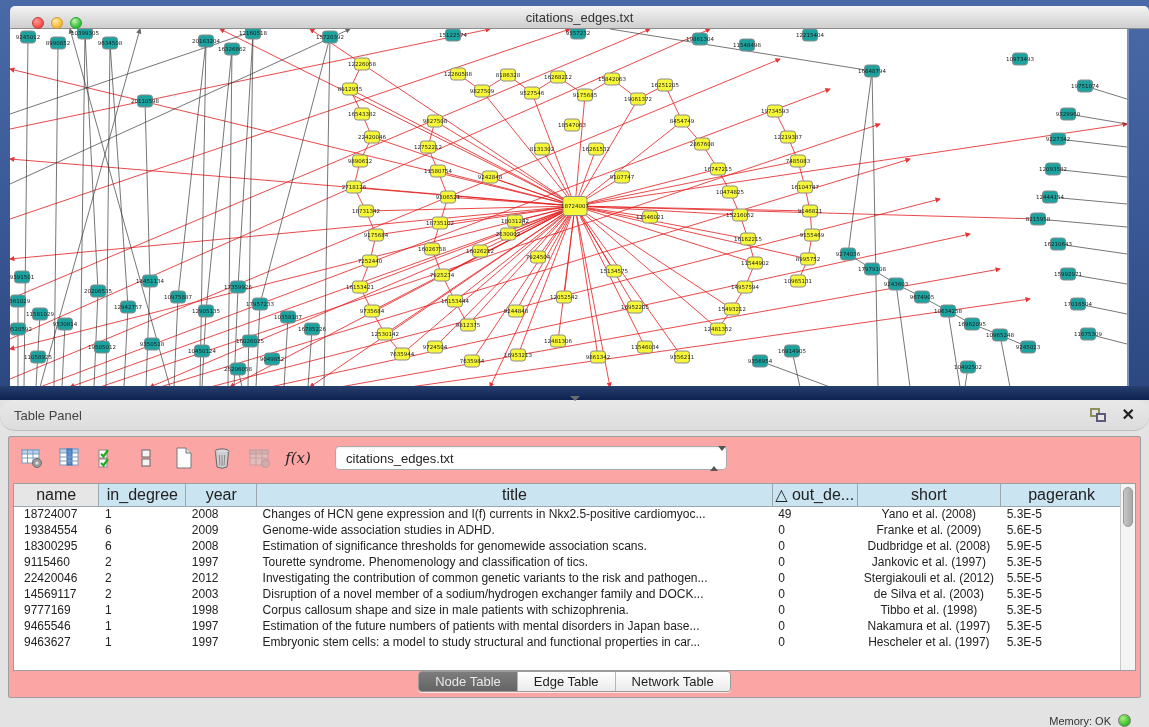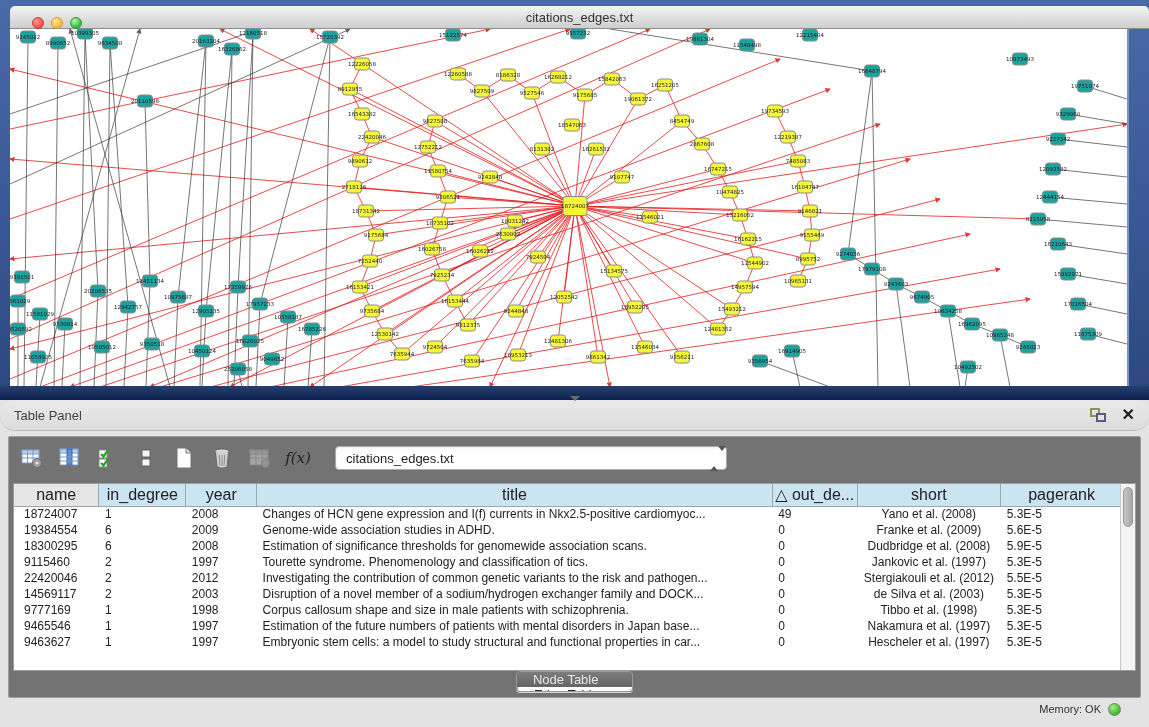--- a/index.html
+++ b/index.html
@@ -32,21 +32,21 @@
   .panel-title { font-size:13px; color:#444; }
   .splitter-grip { position:absolute; left:50%; top:-4px; width:0; height:0; margin-left:-5px;
     border-left:5px solid transparent; border-right:5px solid transparent; border-top:5px solid #6b6b6b; }
   .header-actions { margin-left:auto; display:flex; align-items:center; gap:16px; }
   .float-icon { position:relative; width:16px; height:14px; display:inline-block; }
   .float-icon .sq1 { position:absolute; left:0; top:0; width:10px; height:9px; border:2px solid #8f8f5a; }
   .float-icon .sq2 { position:absolute; right:0; bottom:0; width:10px; height:9px; border:2px solid #5b5b80; background:#e6e6e6; }
   .close-x { font-size:16px; font-weight:bold; color:#222; line-height:14px; cursor:default; }
 
   .panel-body { position:absolute; left:8px; right:8px; top:36px; height:262px;
-    border:1px solid #9d9d9d; background:#737373; border-radius:2px; }
+    border:1px solid #9d9d9d; background:#fca5a5; border-radius:2px; }
   .toolbar { position:relative; height:42px; display:flex; align-items:center; gap:12px; padding:0 10px; }
   .tbtn { width:26px; height:26px; display:flex; align-items:center; justify-content:center; }
   .fx { font-family:"DejaVu Serif", serif; font-style:italic; font-size:15px; color:#222; }
   .combo { position:relative; width:392px; height:24px; margin-left:12px; background:#fff;
     border:1px solid #ababab; border-radius:4px; box-shadow:inset 0 1px 2px rgba(0,0,0,.08);
     display:flex; align-items:center; padding:0 26px 0 10px; font-size:13px; color:#222; }
   .combo-arrows { position:absolute; right:7px; top:4px; width:9px; height:16px; }
   .combo-arrows .up { width:0;height:0;border-left:4px solid transparent;border-right:4px solid transparent;
     border-bottom:5px solid #555; margin-bottom:3px;}
   .combo-arrows .dn { width:0;height:0;border-left:4px solid transparent;border-right:4px solid transparent;
@@ -62,29 +62,29 @@
   td { height:16px; font-size:12px; color:#222; white-space:nowrap; overflow:hidden;
     text-overflow:clip; padding:0 6px; }
   td.c0 { padding-left:10px; }
   td.c5 { text-align:center; }
   .vscroll { position:absolute; right:0; top:0; bottom:0; width:15px; background:#f4f4f4; border-left:1px solid #c9c9c9; }
   .vscroll .thumb { position:absolute; left:2px; top:3px; width:10px; height:40px; border-radius:6px;
     background:linear-gradient(90deg,#c6c6c6,#a8a8a8); border:1px solid #999; }
 
   .tabbar { position:absolute; left:0; right:0; bottom:5px; display:flex; justify-content:center; }
   .seg { display:flex; border:1px solid #9a9a9a; border-radius:4px; overflow:hidden; height:21px;
-    box-shadow:0 1px 0 rgba(255,255,255,.7);flex-direction:column; }
+    box-shadow:0 1px 0 rgba(255,255,255,.7); }
   .seg-btn { padding:0 16px; font-size:13px; display:flex; align-items:center;
     background:linear-gradient(180deg,#ffffff,#ebebeb); color:#222; border-left:1px solid #b5b5b5; }
   .seg-btn:first-child { border-left:none; }
   .seg-btn.active { background:linear-gradient(180deg,#7d7d7d,#646464); color:#e8e8e8; }
 
   
   .footer { position:absolute; left:0; top:703px; width:1149px; height:24px; background:#e3e3e3;
-    display:flex; align-items:flex-start; justify-content:flex-end; padding-right:28px; gap:7px; }
+    display:flex; align-items:flex-end; justify-content:flex-end; padding-right:18px; gap:7px; }
   .footer .mem { font-size:11px; color:#333; }
   .status-dot { width:13px; height:13px; border-radius:50%; border:1px solid #7a7a7a;
     background:radial-gradient(circle at 35% 30%, #a9ef7e, #3fbf2e 65%, #2f9c22); }
 </style>
 </head>
 <body>
 
 <div class="app">
 
   <div class="network-area">

